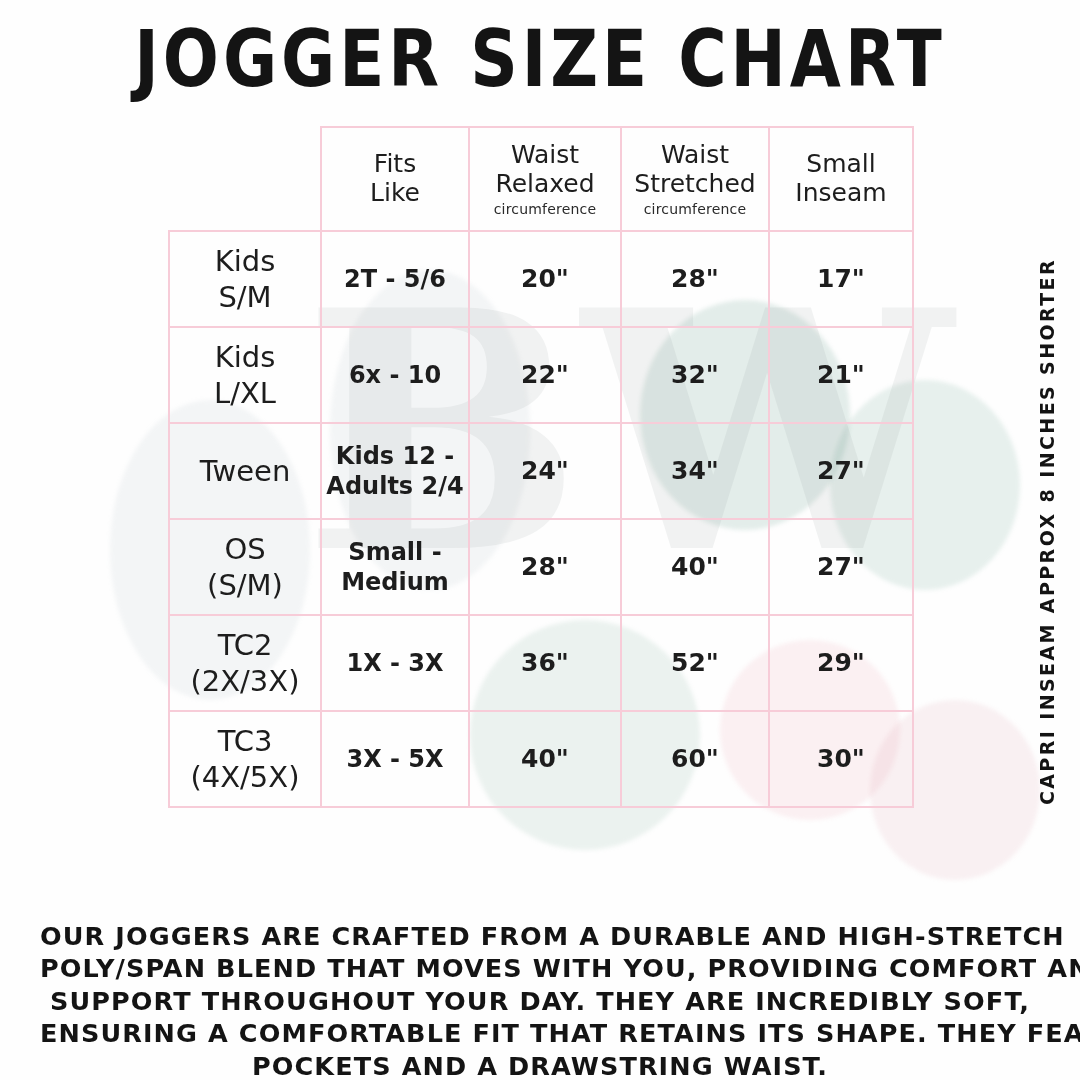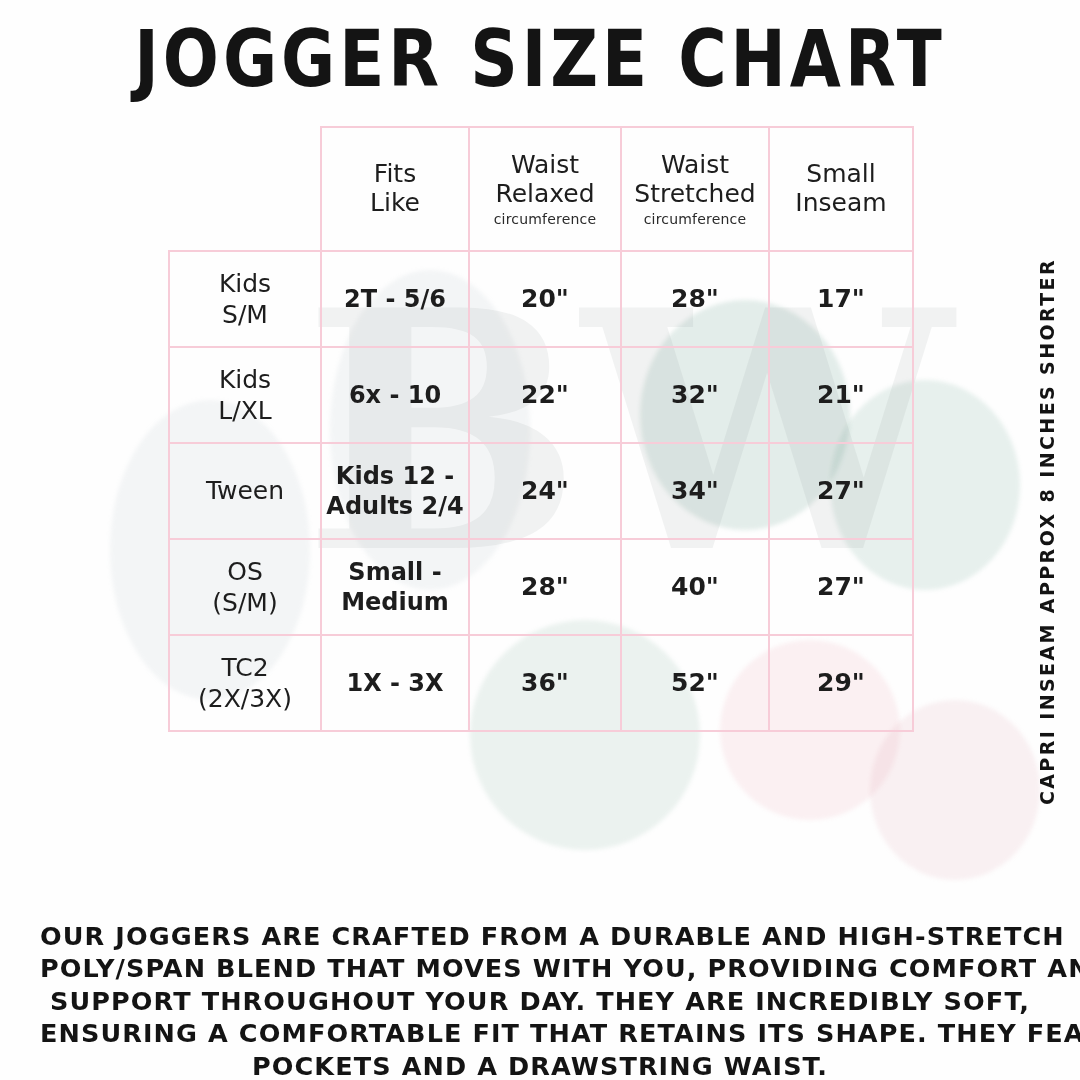--- a/index.html
+++ b/index.html
@@ -80,36 +80,36 @@
     width: 152px;
   }
   .chart col.c-size  { width: 152px; }
   .chart col.c-fits  { width: 148px; }
   .chart col.c-wr    { width: 152px; }
   .chart col.c-ws    { width: 148px; }
   .chart col.c-in    { width: 144px; }
 
   .hdr {
     background: #fdeaf0;
-    height: 124px;
+    height: 104px;
     font-size: 25px;
     line-height: 1.15;
     font-weight: normal;
   }
   .hdr .sub {
     display: block;
     font-size: 14px;
     letter-spacing: 0.2px;
     margin-top: 2px;
     color: #2a2a2a;
   }
   .sizecell {
     background: #fdeaf0;
     height: 96px;
-    font-size: 25px;
+    font-size: 29px;
     line-height: 1.25;
   }
   .datacell {
     height: 96px;
     font-size: 24px;
     line-height: 1.25;
     background: #ffffff;
     font-weight: bold;
   }
   .datacell.meas { font-size: 25px; }
@@ -265,20 +265,33 @@
         </td>
         <td class="datacell">
           <span>1X - 3X</span><br>
           <span></span>
         </td>
         <td class="datacell meas">36"</td>
         <td class="datacell meas">52"</td>
         <td class="datacell meas">29"</td>
       </tr>
 
+      <tr>
+        <td class="sizecell">
+          <span>TC3</span><br>
+          <span>(4X/5X)</span>
+        </td>
+        <td class="datacell">
+          <span>3X - 5X</span><br>
+          <span></span>
+        </td>
+        <td class="datacell meas">40"</td>
+        <td class="datacell meas">60"</td>
+        <td class="datacell meas">30"</td>
+      </tr>
     </tbody>
   </table>
 
   <div class="side-note">
     <span>CAPRI INSEAM APPROX 8 INCHES SHORTER</span>
   </div>
 
   <div class="footer">
     <div>OUR JOGGERS ARE CRAFTED FROM A DURABLE AND HIGH-STRETCH</div>
     <div>POLY/SPAN BLEND THAT MOVES WITH YOU, PROVIDING COMFORT AND</div>

